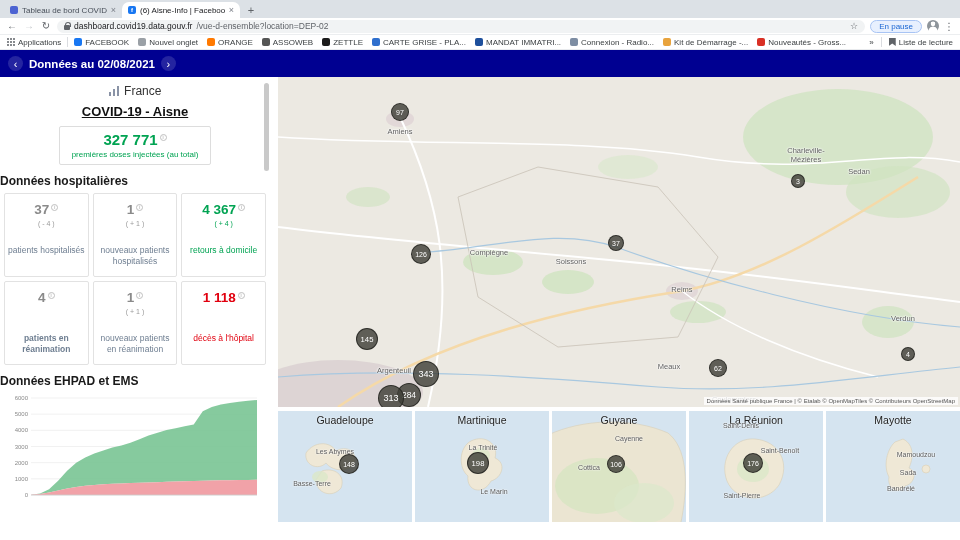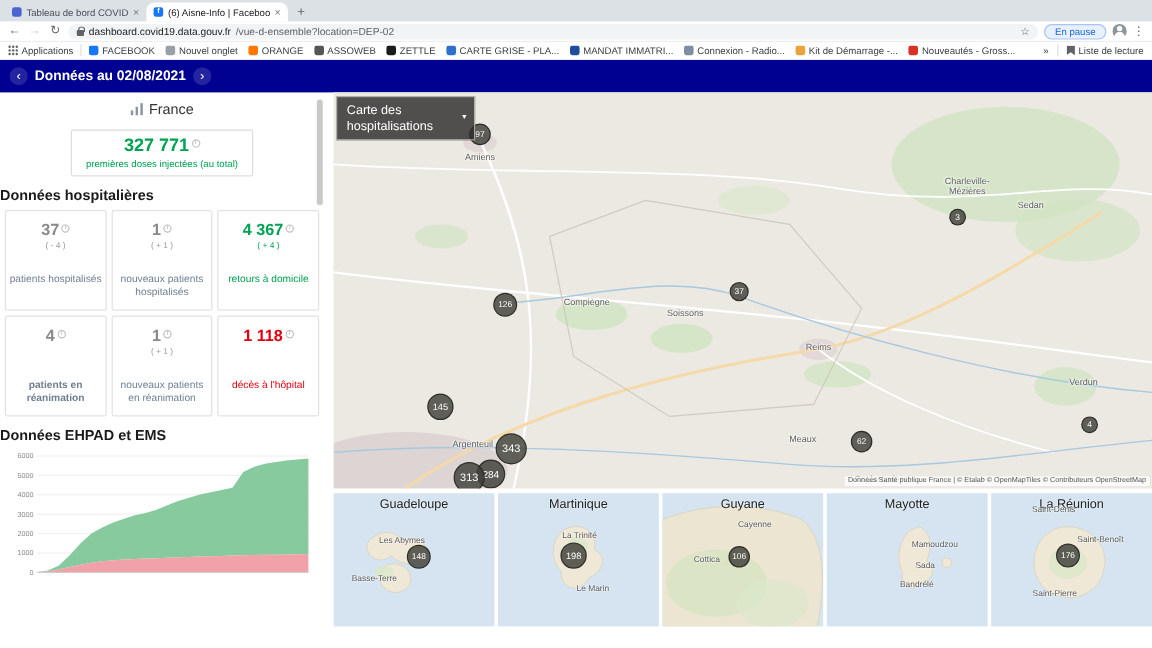--- a/index.html
+++ b/index.html
@@ -227,20 +227,21 @@
 
     <aside class="sidebar">
       <div class="scope">
         <span class="bar-ico">
             <i></i>
             <i></i>
             <i></i>
           </span>
         <span>France</span>
       </div>
+      <div class="side-title">COVID-19 - Aisne</div>
 
       <div class="vacc-card">
         <div class="vacc-value">
           <span>327 771</span><span class="info-dot">i</span>
         </div>
         <div class="vacc-label">premières doses injectées (au total)</div>
       </div>
 
       <div class="section-h">Données hospitalières</div>
       <div class="stats-grid" id="stats-grid">
@@ -342,24 +343,20 @@
             <div class="bubble" style="width: 14px; height: 14px; left: 513px; top: 97px; font-size: 7px;">3</div>
             <div class="bubble" style="width: 16px; height: 16px; left: 330px; top: 158px; font-size: 7px;">37</div>
             <div class="bubble" style="width: 20px; height: 20px; left: 133px; top: 167px; font-size: 7px;">126</div>
             <div class="bubble" style="width: 22px; height: 22px; left: 78px; top: 251px; font-size: 7.7px;">145</div>
             <div class="bubble" style="width: 18px; height: 18px; left: 431px; top: 282px; font-size: 7px;">62</div>
             <div class="bubble" style="width: 14px; height: 14px; left: 623px; top: 270px; font-size: 7px;">4</div>
             <div class="bubble" style="width: 26px; height: 26px; left: 135px; top: 284px; font-size: 9.1px;">343</div>
             <div class="bubble" style="width: 24px; height: 24px; left: 119px; top: 306px; font-size: 8.4px;">284</div>
             <div class="bubble" style="width: 26px; height: 26px; left: 100px; top: 308px; font-size: 9.1px;">313</div>
           </div>
-        <div class="layer-dd">
-          <span>Carte des hospitalisations</span>
-          <span class="dd-chev">▼</span>
-        </div>
         <div class="attribution">Données Santé publique France | © Etalab © OpenMapTiles © Contributeurs OpenStreetMap</div>
       </div>
       <div class="ovstrip" id="overseas-strip">
           <div class="ov-panel">
             <svg class="ov-land" viewBox="0 0 134 111" preserveAspectRatio="none">
               <path d="M28,42 C36,30 52,30 58,40 C68,34 80,40 76,52 C70,62 54,60 48,52 C40,60 26,54 28,42 Z M44,60 C56,56 68,64 63,77 C54,88 38,82 38,69 Z" fill="#efe8d6" stroke="#d8cfb6" stroke-width="0.6"></path>
               <ellipse cx="42" cy="66" rx="8" ry="6" fill="#dbe7c8" opacity="0.8"></ellipse>
             </svg>
             <div class="ov-title">Guadeloupe</div>
             <div class="ov-label" style="left: 57px; top: 40px;">Les Abymes</div>
@@ -382,39 +379,39 @@
               <ellipse cx="45" cy="75" rx="42" ry="28" fill="#d7e5c2" opacity="0.8"></ellipse>
               <ellipse cx="92" cy="92" rx="30" ry="20" fill="#dce8ca" opacity="0.7"></ellipse>
             </svg>
             <div class="ov-title">Guyane</div>
             <div class="ov-label" style="left: 77px; top: 27px;">Cayenne</div>
             <div class="ov-label" style="left: 37px; top: 56px;">Cottica</div>
             <div class="bubble" style="width: 18px; height: 18px; left: 55px; top: 44px; font-size: 7px;">106</div>
           </div>
           <div class="ov-panel">
             <svg class="ov-land" viewBox="0 0 134 111" preserveAspectRatio="none">
-              <path d="M77,28 C89,34 87,48 83,57 C92,61 88,73 79,75 C72,84 61,78 63,66 C57,55 61,38 69,31 Z" fill="#efe8d6" stroke="#d8cfb6" stroke-width="0.6"></path>
-              <circle cx="100" cy="58" r="4" fill="#efe8d6" stroke="#d8cfb6" stroke-width="0.6"></circle>
-            </svg>
-            <div class="ov-title">Mayotte</div>
-            <div class="ov-label" style="left: 90px; top: 43px;">Mamoudzou</div>
-            <div class="ov-label" style="left: 82px; top: 61px;">Sada</div>
-            <div class="ov-label" style="left: 75px; top: 77px;">Bandrélé</div>
-          </div>
-          <div class="ov-panel">
-            <svg class="ov-land" viewBox="0 0 134 111" preserveAspectRatio="none">
               <path d="M66,28 C90,30 102,52 90,74 C77,93 47,91 38,70 C30,49 44,26 66,28 Z" fill="#efe8d6" stroke="#d8cfb6" stroke-width="0.6"></path>
               <ellipse cx="64" cy="58" rx="16" ry="13" fill="#dbe7c8" opacity="0.8"></ellipse>
             </svg>
             <div class="ov-title">La Réunion</div>
             <div class="ov-label" style="left: 52px; top: 14px;">Saint-Denis</div>
             <div class="ov-label" style="left: 91px; top: 39px;">Saint-Benoît</div>
             <div class="ov-label" style="left: 53px; top: 84px;">Saint-Pierre</div>
             <div class="bubble" style="width: 20px; height: 20px; left: 54px; top: 42px; font-size: 7px;">176</div>
           </div>
+          <div class="ov-panel">
+            <svg class="ov-land" viewBox="0 0 134 111" preserveAspectRatio="none">
+              <path d="M77,28 C89,34 87,48 83,57 C92,61 88,73 79,75 C72,84 61,78 63,66 C57,55 61,38 69,31 Z" fill="#efe8d6" stroke="#d8cfb6" stroke-width="0.6"></path>
+              <circle cx="100" cy="58" r="4" fill="#efe8d6" stroke="#d8cfb6" stroke-width="0.6"></circle>
+            </svg>
+            <div class="ov-title">Mayotte</div>
+            <div class="ov-label" style="left: 90px; top: 43px;">Mamoudzou</div>
+            <div class="ov-label" style="left: 82px; top: 61px;">Sada</div>
+            <div class="ov-label" style="left: 75px; top: 77px;">Bandrélé</div>
+          </div>
         </div>
     </div>
   </div>
 
   <div class="taskbar">
     <div class="tb-btn">
       <span class="win">
           <i></i>
           <i></i>
           <i></i>

